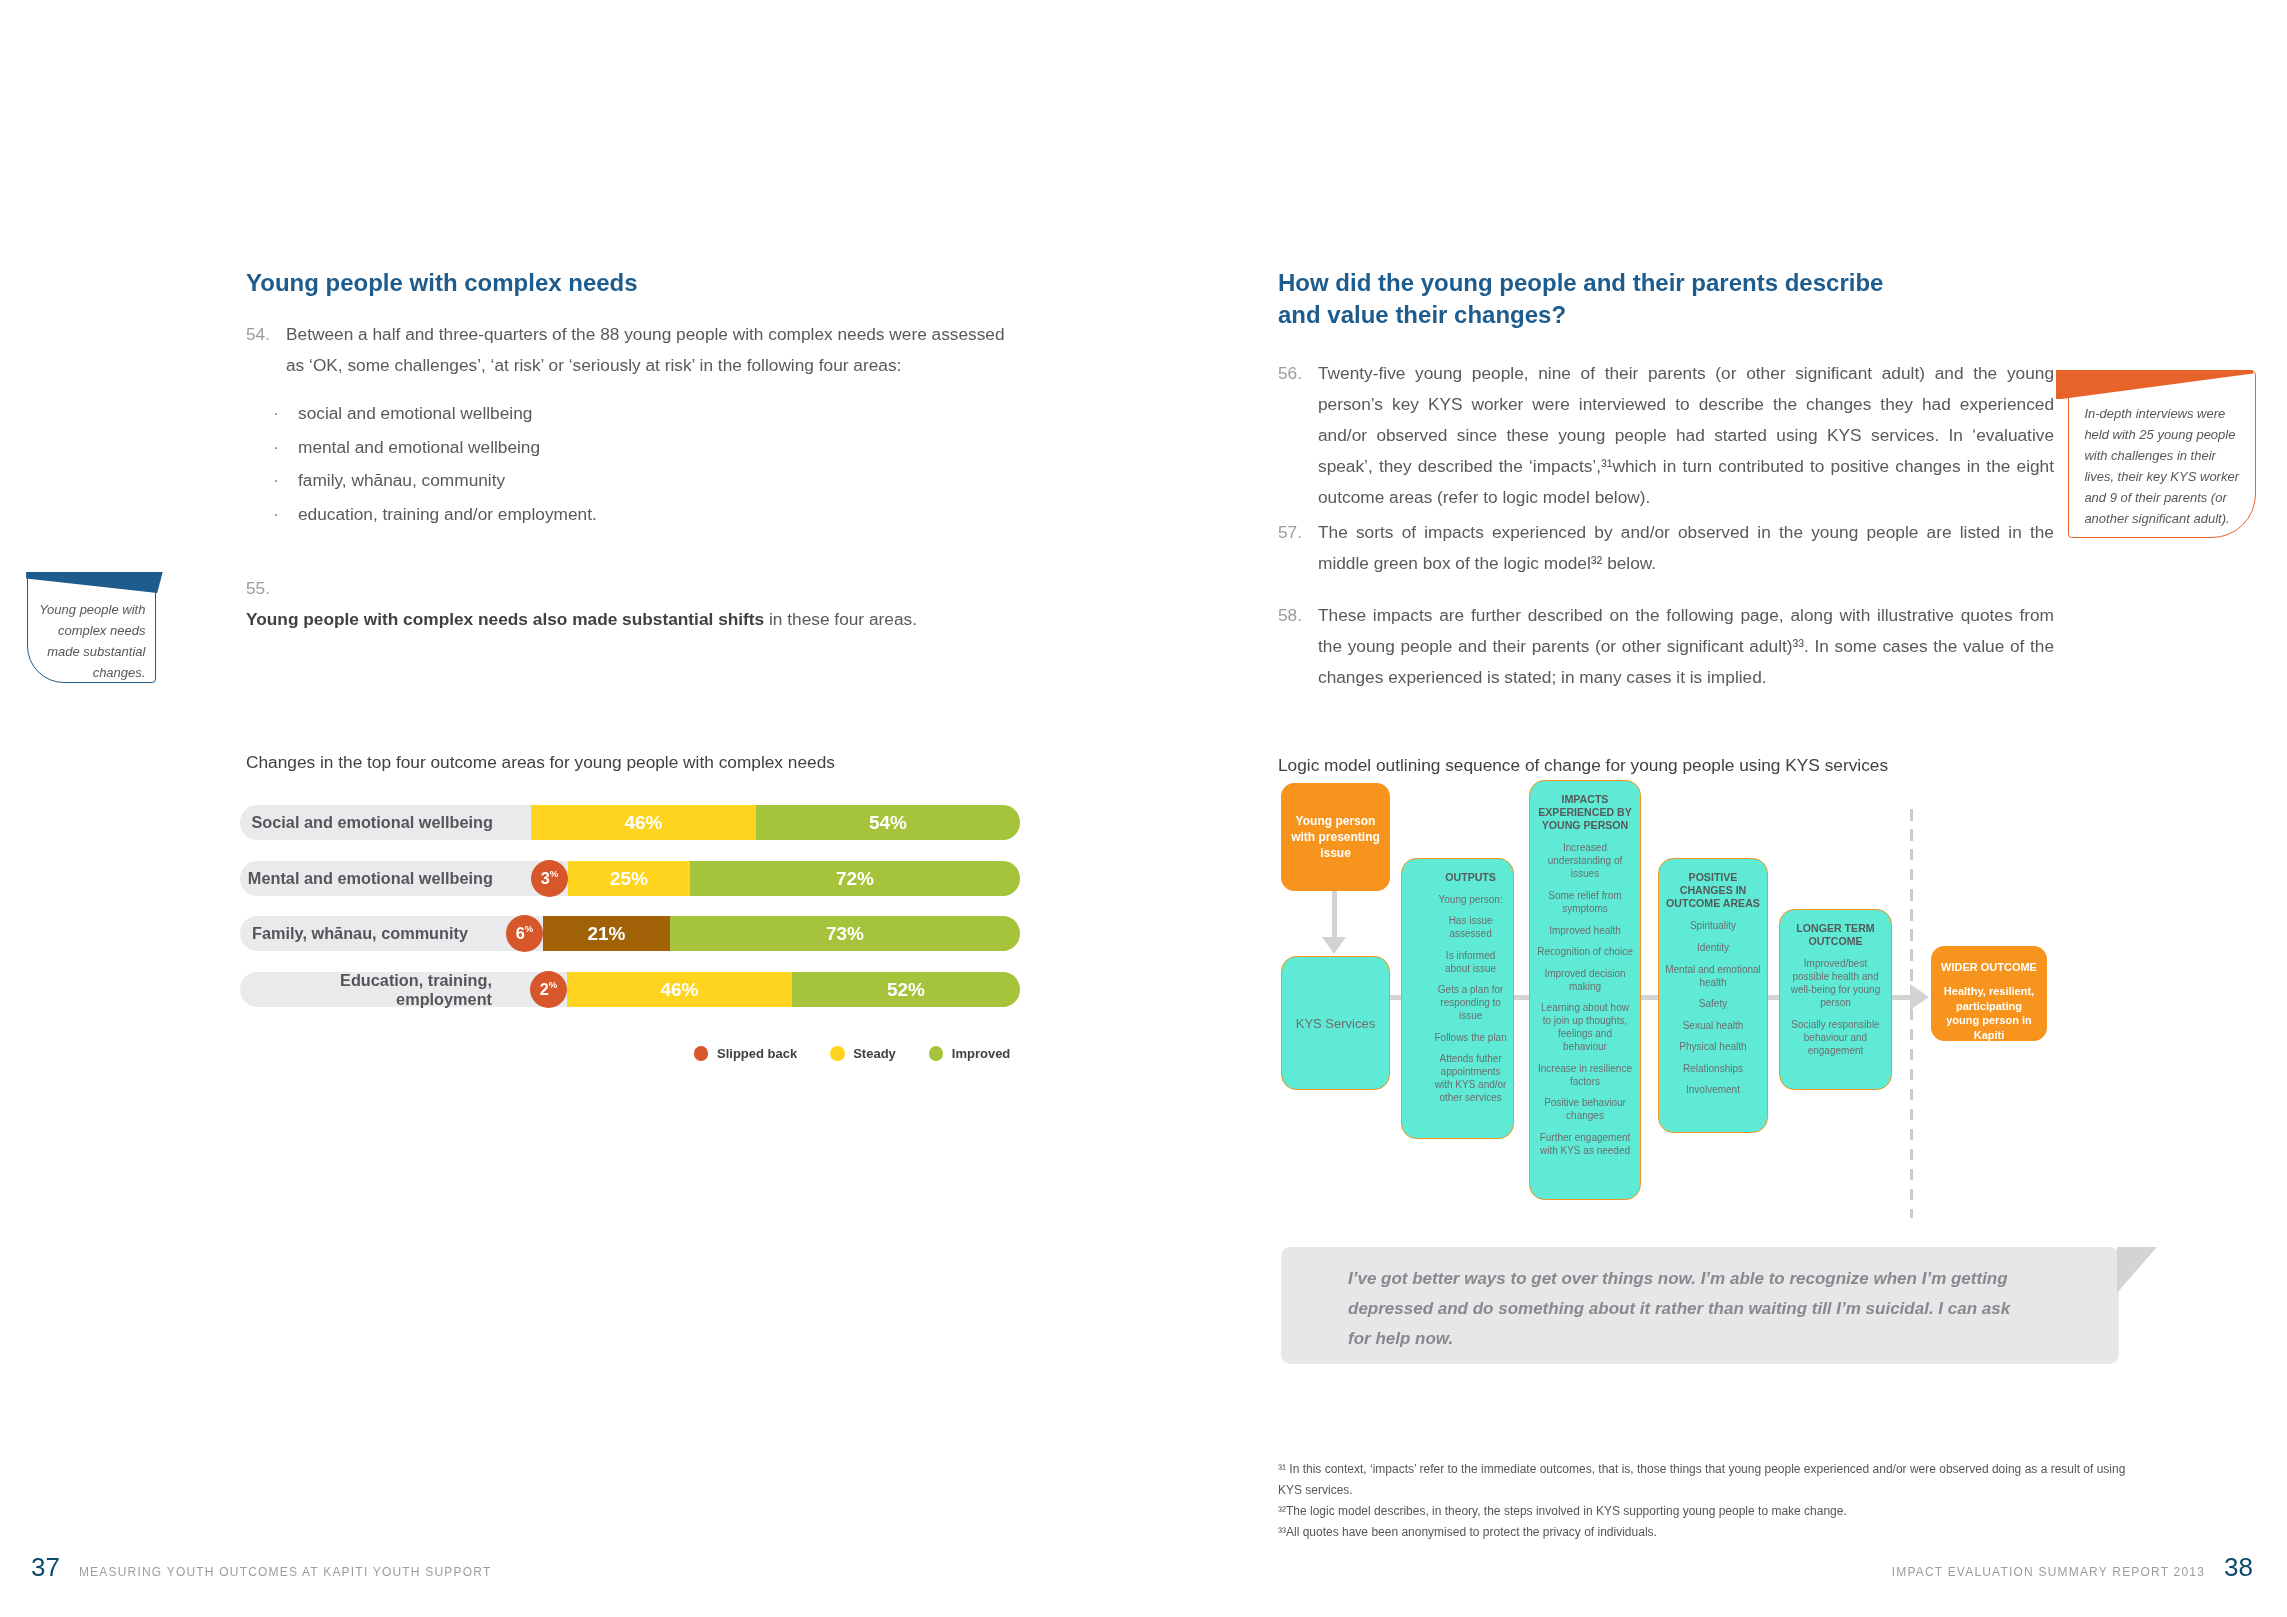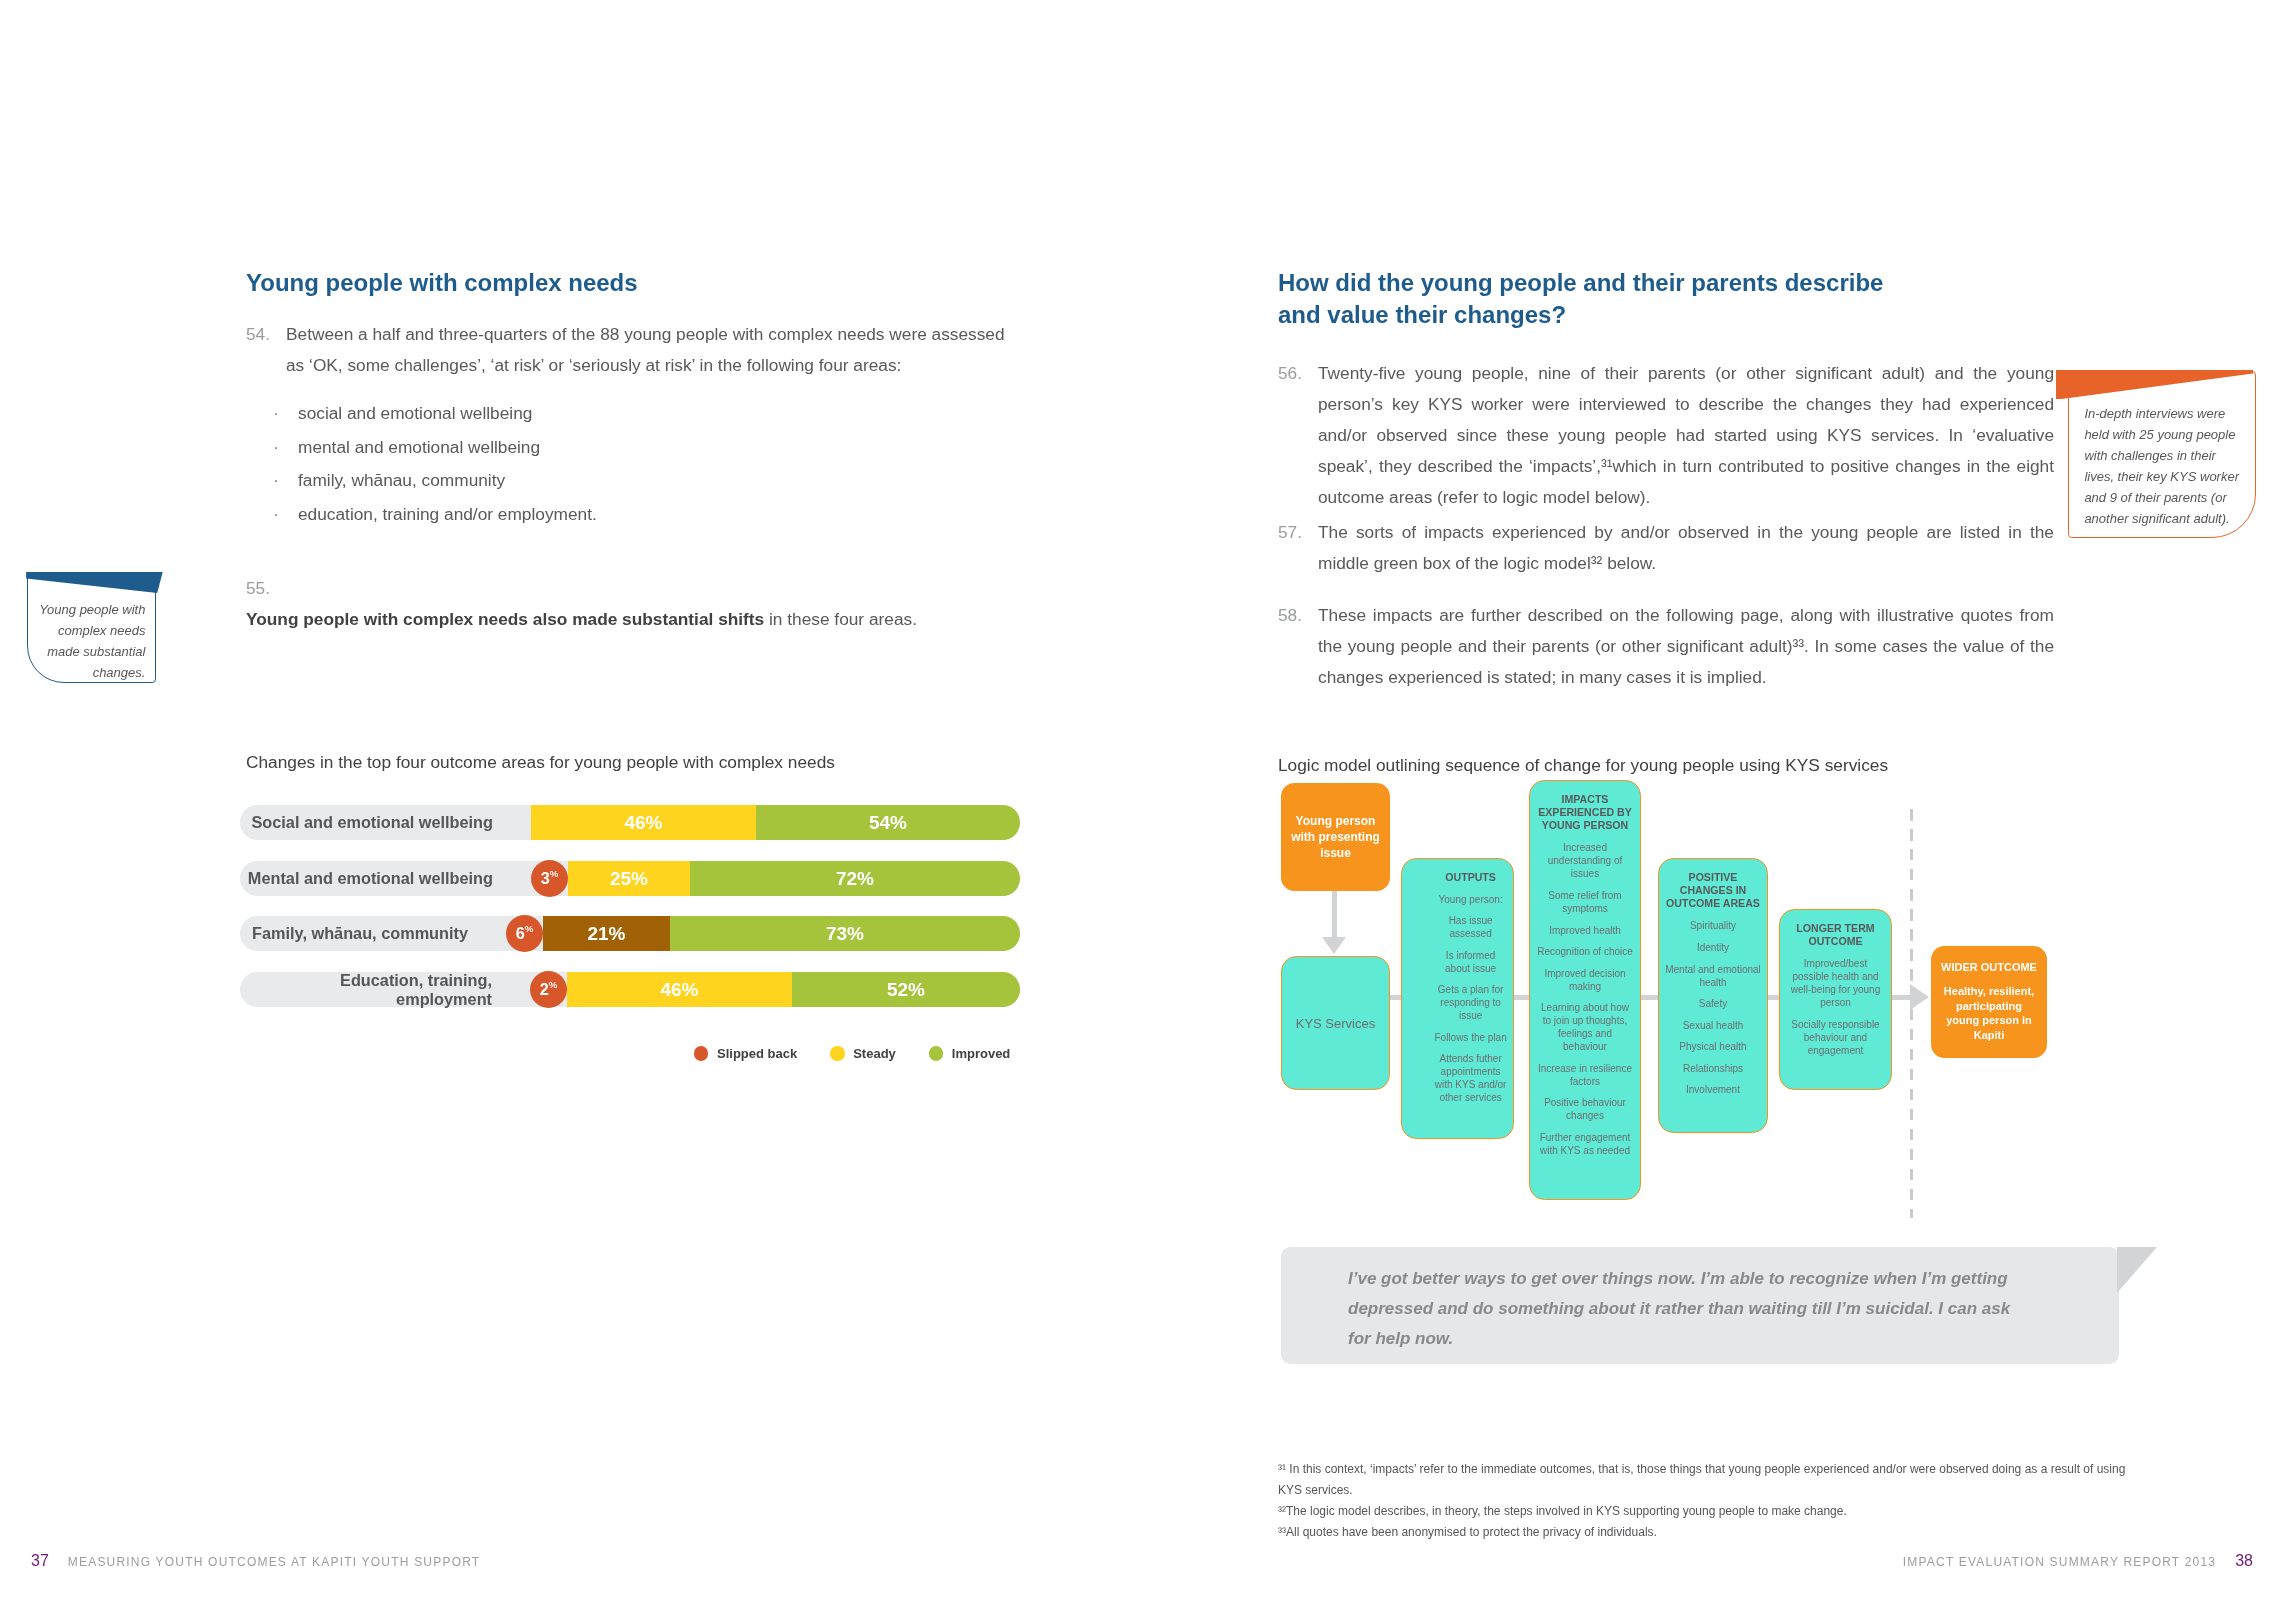--- a/index.html
+++ b/index.html
@@ -71,21 +71,21 @@
   .lm-orange{position:absolute;background:#f7941e;border-radius:13.4px;z-index:2;color:#fff;
           text-align:center;font-weight:700;}
   #box-presenting{left:1281px;top:783px;width:109px;height:108px;font-size:12px;line-height:16.3px;
           display:flex;align-items:center;justify-content:center;padding:7.7px;}
   #box-services{left:1281px;top:956px;width:109px;height:134px;display:flex;align-items:center;
           justify-content:center;font-size:13px;}
   #box-outputs{left:1401px;top:858px;width:113px;height:281px;padding-left:32px;}
   #box-impacts{left:1529px;top:780px;width:112px;height:420px;}
   #box-positive{left:1658px;top:858px;width:110px;height:275px;}
   #box-longer{left:1779px;top:909px;width:113px;height:181px;}
-  #box-wider{left:1931px;top:946px;width:116px;height:112px;padding:14.4px 7.7px;font-size:11px;line-height:14.4px;}
+  #box-wider{left:1931px;top:946px;width:116px;height:95px;padding:14.4px 7.7px;font-size:11px;line-height:14.4px;}
   #box-wider .hd{color:#fff;margin-bottom:9.6px;font-weight:700;font-size:11px;}
   #lm-hline{left:1383px;top:995px;width:530px;height:4.8px;background:#d1d3d4;z-index:1;}
   #lm-harrow{left:1910px;top:984px;width:0;height:0;border-top:13.4px solid transparent;
           border-bottom:13.4px solid transparent;border-left:19px solid #d1d3d4;z-index:3;}
   #lm-vline{left:1332px;top:889px;width:4.8px;height:50px;background:#d1d3d4;z-index:1;}
   #lm-vhead{left:1322px;top:937px;width:0;height:0;border-left:12.5px solid transparent;
           border-right:12.5px solid transparent;border-top:17.3px solid #d1d3d4;z-index:1;}
   #lm-dash{left:1910px;top:809px;width:2.9px;height:409px;z-index:0;
           background:repeating-linear-gradient(to bottom,#c9cbcd 0 11.5px,transparent 11.5px 20px);}
 
@@ -96,21 +96,21 @@
   #quote .qtxt{position:absolute;left:67px;top:17.3px;width:678px;font-size:17px;font-style:italic;
           font-weight:700;color:#87898c;line-height:30px;}
 
   
   #footnotes{left:1278px;top:1459px;width:867px;font-size:12px;line-height:21px;color:#55565a;}
 
   
   .footer{position:absolute;display:flex;align-items:baseline;gap:19px;}
   #footer-left{left:31px;top:1552px;}
   #footer-right{top:1552px;right:34px;}
-  .pg-num{font-size:16px;color:#701a75;}
+  .pg-num{font-size:26px;color:#0c4a6e;}
   .pg-cap{font-size:12px;color:#9b9da0;letter-spacing:1.2px;}
 </style>
 </head>
 <body>
 
 <div class="sheet">
 
   <h1 class="abs section-title" id="h1-left">Young people with complex needs</h1>
 
   <div class="abs para" id="p54">

